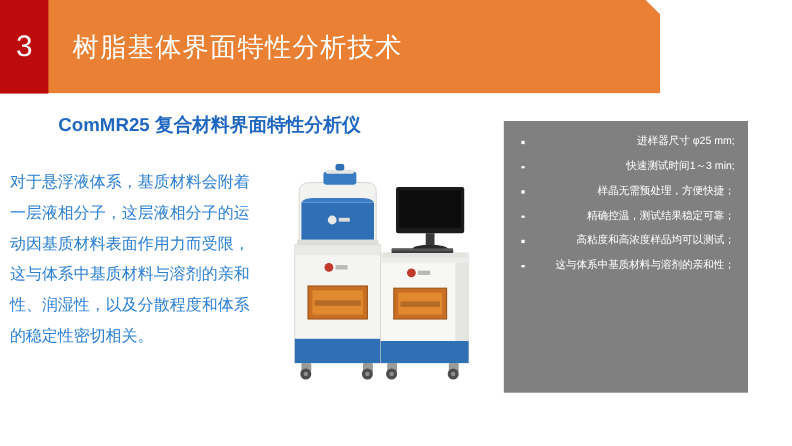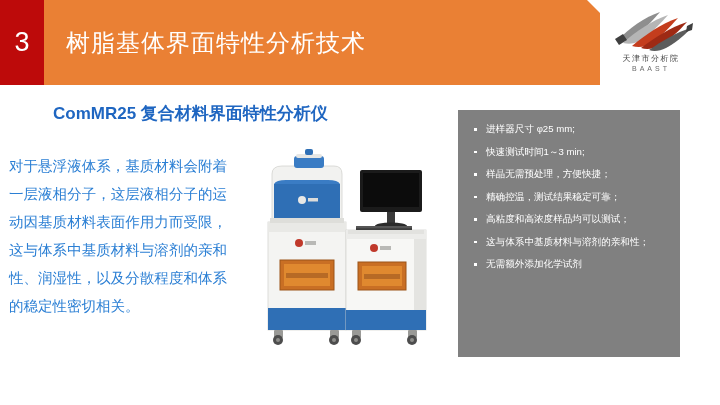--- a/index.html
+++ b/index.html
@@ -102,21 +102,21 @@
   }
 
   
   .spec-panel {
     position: absolute;
     left: 458px; top: 110px;
     width: 222px; height: 247px;
     background: #808080;
     padding: 12px 12px 10px 14px;
   }
-  .spec-list { list-style: none; }
+  .spec-list { list-style: none; text-align: right; }
   .spec-item {
     position: relative;
     color: #ffffff;
     font-size: 9.6px;
     line-height: 14px;
     padding-left: 14px;
     margin-bottom: 8.5px;
   }
   .spec-item::before {
     content: "";
@@ -140,35 +140,20 @@
 <div id="slide">
 
   <div class="header-orange"></div>
 
   <div class="header-red">
     <span class="header-number">3</span>
   </div>
 
   <div class="header-title">树脂基体界面特性分析技术</div>
 
-  <div class="logo-wrap">
-    <svg class="logo-mark" viewBox="0 0 164 96">
-      <path d="M10 66 C34 40 66 18 96 8 C84 22 70 36 58 48 C44 60 26 68 10 66 Z" fill="#8e8e8e"></path>
-      <path d="M22 70 C48 46 82 24 112 14 C98 30 82 46 68 58 C54 70 38 74 22 70 Z" fill="#b5b5b5"></path>
-      <path d="M40 76 C66 54 100 30 132 20 C116 38 98 56 82 68 C68 78 54 80 40 76 Z" fill="#c43d1d"></path>
-      <path d="M58 80 C84 60 118 38 150 28 C134 46 114 64 98 74 C84 82 70 84 58 80 Z" fill="#9e2a14"></path>
-      <path d="M74 84 C100 66 130 48 158 40 C144 56 124 72 108 80 C96 86 84 88 74 84 Z" fill="#5c5c5c"></path>
-      <path d="M6 62 L22 52 L30 64 L14 74 Z" fill="#3f3f3f"></path>
-      <path d="M150 36 L162 30 L160 44 L148 48 Z" fill="#3f3f3f"></path>
-    </svg>
-    <div class="logo-text">
-      <div class="logo-text-cn">天津市分析院</div>
-      <div class="logo-text-en">BAAST</div>
-    </div>
-  </div>
 
   <div class="subtitle">ComMR25 复合材料界面特性分析仪</div>
 
   <div class="paragraph">对于悬浮液体系，基质材料会附着一层液相分子，这层液相分子的运动因基质材料表面作用力而受限，这与体系中基质材料与溶剂的亲和性、润湿性，以及分散程度和体系的稳定性密切相关。</div>
 
   <div class="equipment">
     <svg class="eq-svg" viewBox="0 0 200 225">
 
       <rect x="12" y="82" width="78" height="108" fill="#f4f4f2" stroke="#d6d6d2" stroke-width="0.8"></rect>
       <rect x="12" y="82" width="78" height="10" fill="#e9e9e6"></rect>
@@ -236,17 +221,16 @@
   </div>
 
   <div class="spec-panel">
     <ul class="spec-list">
       <li class="spec-item">进样器尺寸 φ25 mm;</li>
       <li class="spec-item">快速测试时间1～3 min;</li>
       <li class="spec-item">样晶无需预处理，方便快捷；</li>
       <li class="spec-item">精确控温，测试结果稳定可靠；</li>
       <li class="spec-item">高粘度和高浓度样品均可以测试；</li>
       <li class="spec-item">这与体系中基质材料与溶剂的亲和性；</li>
-      <li class="spec-item">无需额外添加化学试剂</li>
     </ul>
   </div>
 
 </div>
 
 </body></html>

